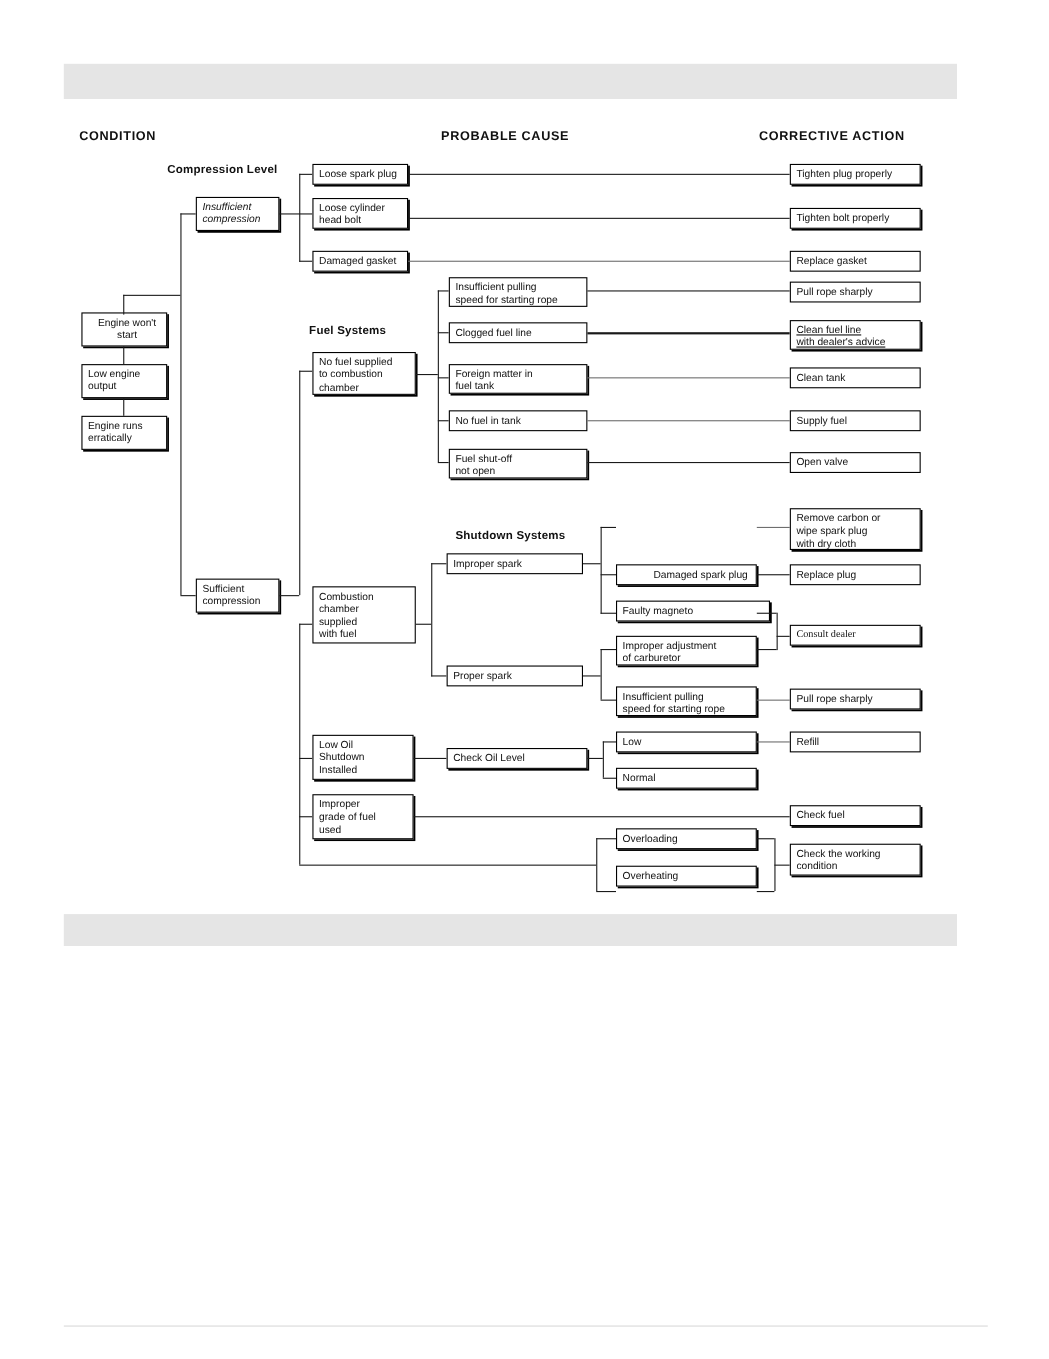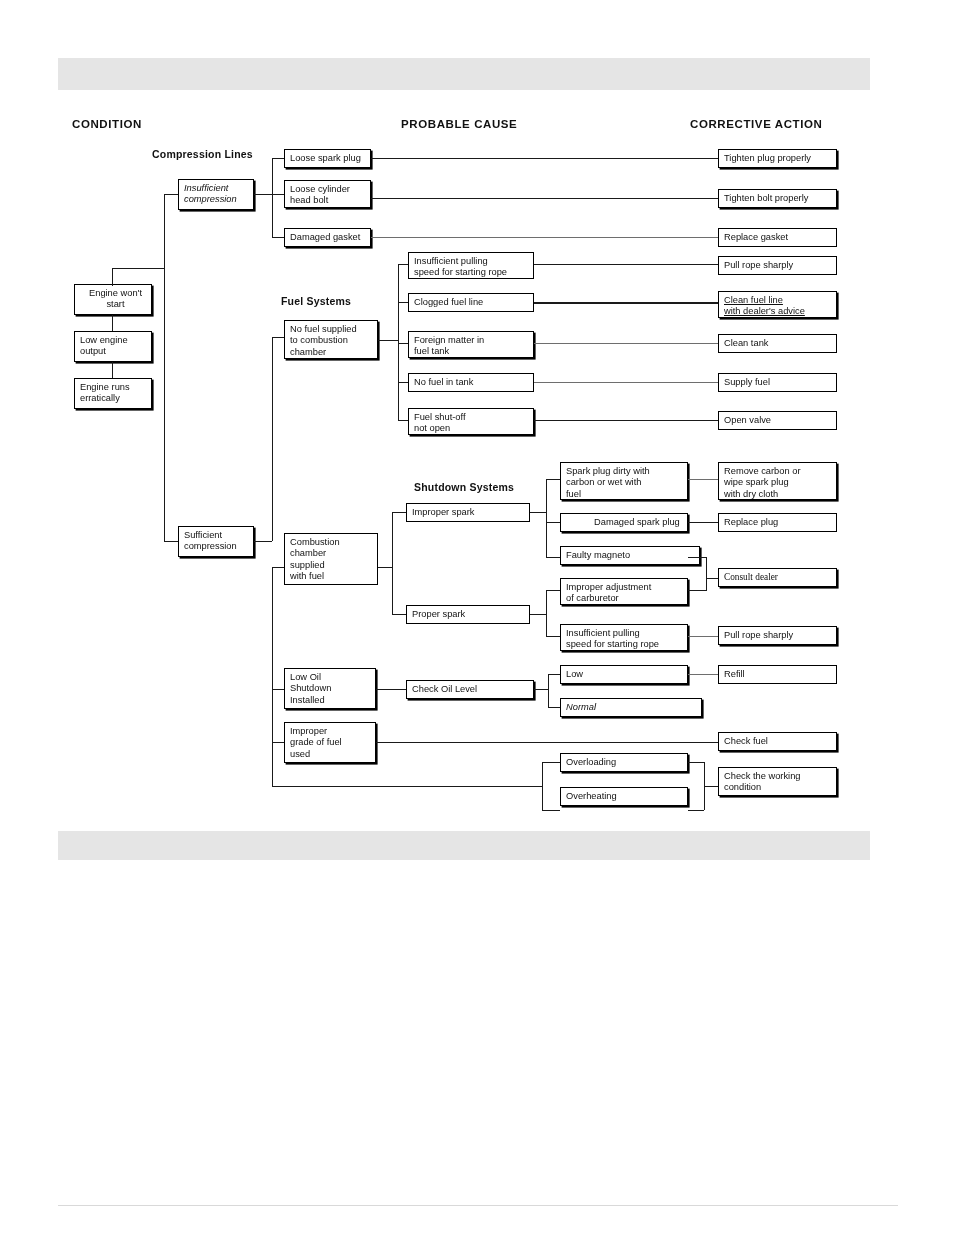--- a/index.html
+++ b/index.html
@@ -96,21 +96,21 @@
   <div class="band" id="band-top"></div>
   <div class="band" id="band-bot"></div>
   <div class="hairline" id="footer-rule"></div>
 
   <div id="diagram">
 
     <div class="col-head" style="left:72px;  top:118px;">CONDITION</div>
     <div class="col-head" style="left:401px; top:118px;text-align:right;">PROBABLE CAUSE</div>
     <div class="col-head" style="left:690px; top:118px;">CORRECTIVE ACTION</div>
 
-    <div class="grp-label" style="left:152px; top:148px;">Compression Lines</div>
+    <div class="grp-label" style="left:152px; top:148px;">Compression Level</div>
     <div class="grp-label" style="left:281px; top:295px;">Fuel Systems</div>
     <div class="grp-label" style="left:414px; top:481px;">Shutdown Systems</div>
 
     <div class="fbox bold" style="left:74px; top:284px; width:78px; height:31px;text-align:center;">Engine won't
 start</div>
     <div class="fbox bold" style="left:74px; top:331px; width:78px; height:31px;">Low engine
 output</div>
     <div class="fbox bold" style="left:74px; top:378px; width:78px; height:31px;">Engine runs
 erratically</div>
 
@@ -204,23 +204,20 @@
     <div class="ln v" style="left:546px; top:479px; height:79px;"></div>
     <div class="ln h" style="left:546px; top:479px; width:14px;"></div>
     <div class="ln h" style="left:546px; top:522px; width:14px;"></div>
     <div class="ln h" style="left:546px; top:557px; width:14px;"></div>
 
     <div class="ln h" style="left:530px; top:614px; width:16px;"></div>
     <div class="ln v" style="left:546px; top:590px; height:46px;"></div>
     <div class="ln h" style="left:546px; top:590px; width:14px;"></div>
     <div class="ln h" style="left:546px; top:636px; width:14px;"></div>
 
-    <div class="fbox bold" style="left:560px; top:462px; width:128px; height:38px;">Spark plug dirty with
-carbon or wet with
-fuel</div>
     <div class="fbox bold" style="left:560px; top:513px; width:128px; height:19px;padding-left:33px;">Damaged spark plug</div>
     <div class="fbox bold" style="left:560px; top:546px; width:140px; height:19px;">Faulty magneto</div>
     <div class="fbox bold" style="left:560px; top:578px; width:128px; height:27px;">Improper adjustment
 of carburetor</div>
     <div class="fbox bold" style="left:560px; top:624px; width:128px; height:27px;">Insufficient pulling
 speed for starting rope</div>
 
     <div class="ln h light" style="left:688px; top:479px; width:30px;"></div>
     <div class="ln h" style="left:688px; top:522px; width:30px;"></div>
 
@@ -245,21 +242,21 @@
 
     <div class="ln h" style="left:376px; top:689px; width:30px;"></div>
     <div class="fbox bold" style="left:406px; top:680px; width:128px; height:19px;">Check Oil Level</div>
 
     <div class="ln h" style="left:534px; top:689px; width:14px;"></div>
     <div class="ln v" style="left:548px; top:674px; height:33px;"></div>
     <div class="ln h" style="left:548px; top:674px; width:12px;"></div>
     <div class="ln h" style="left:548px; top:707px; width:12px;"></div>
 
     <div class="fbox bold" style="left:560px; top:665px; width:128px; height:19px;">Low</div>
-    <div class="fbox bold" style="left:560px; top:698px; width:142px; height:19px;font-style:italic;">Normal</div>
+    <div class="fbox bold" style="left:560px; top:698px; width:128px; height:19px;">Normal</div>
 
     <div class="ln h light" style="left:688px; top:674px; width:30px;"></div>
     <div class="fbox thin" style="left:718px; top:665px; width:119px; height:19px;">Refill</div>
 
     <div class="ln h" style="left:272px; top:742px; width:12px;"></div>
     <div class="fbox bold" style="left:284px; top:722px; width:92px; height:41px;">Improper
 grade of fuel
 used</div>
 
     <div class="ln h" style="left:376px; top:742px; width:342px;"></div>

